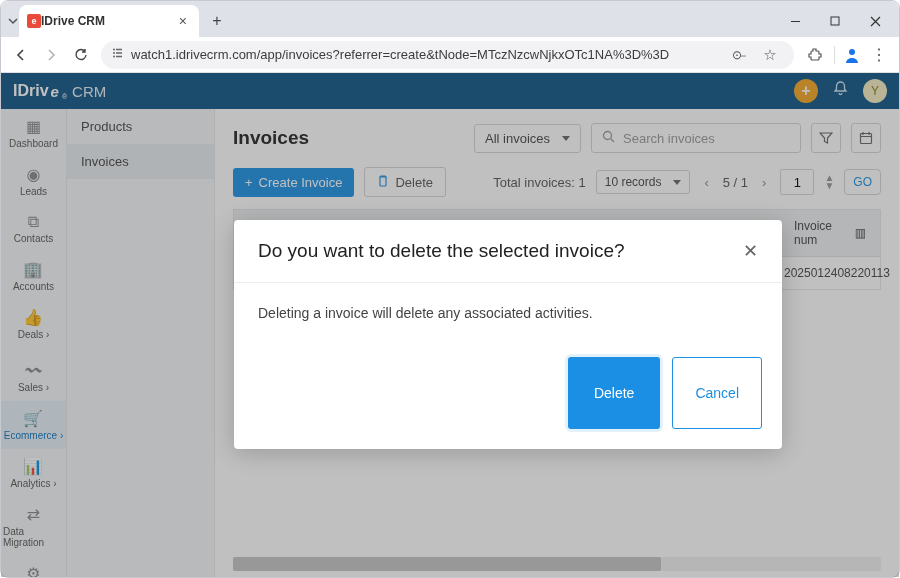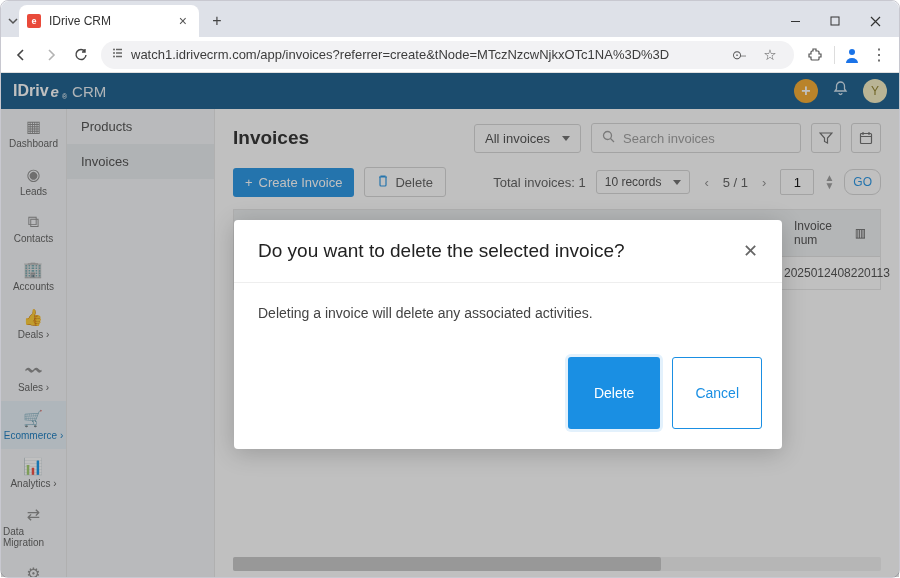--- a/index.html
+++ b/index.html
@@ -4,21 +4,21 @@
   <style>
     * { box-sizing: border-box; margin: 0; padding: 0; }
     body { font-family: "Segoe UI", Arial, sans-serif; width: 900px; height: 578px; overflow: hidden; position: relative; background: #fff; }
     
     
     .browser-chrome { border: 1px solid #c8c8d0; border-radius: 8px; width: 900px; height: 578px; display: flex; flex-direction: column; background: #fff; }
     .tab-row { display: flex; align-items: center; height: 36px; background: #dee1e8; border-radius: 8px 8px 0 0; padding: 4px 0 0 6px; }
     .tab-left-spacer { width: 12px; height: 24px; display:flex; align-items:center; justify-content:center; color:#666; font-size:14px;}
     .tab { background: #fff; border-radius: 8px 8px 0 0; display: flex; align-items: center; height: 32px; padding: 0 8px; min-width: 180px; position: relative; margin-top:0; }
     .tab .favicon { width: 14px; height: 14px; border-radius: 2px; background: #e94a3a; display:flex; align-items:center; justify-content:center; color:#fff; font-size:9px; font-weight:bold;}
-    .tab .tab-title { font-size: 12px; color: #333; margin-left: 8px; flex:1;}
+    .tab .tab-title { font-size: 12px; color: #333; flex:1;font-weight:bold;}
     .tab .tab-close { font-size: 14px; color: #555; padding: 0 4px; }
     .new-tab { width: 24px; height: 24px; display:flex; align-items:center; justify-content:center; color:#444; font-size:16px; margin-left:6px; }
     .win-controls { margin-left: auto; display:flex; gap: 0; padding-right: 4px; }
     .win-btn { width: 40px; height: 30px; display:flex; align-items:center; justify-content:center; color:#444; font-size:12px; }
     
     .addr-row { display:flex; align-items:center; height: 36px; background:#fff; border-bottom:1px solid #e0e0e0; padding: 0 6px; gap: 2px;}
     .nav-ico { width: 28px; height:28px; display:flex; align-items:center; justify-content:center; color:#555; font-size:16px; border-radius:50%;}
     .addr-bar { flex:1; height: 28px; background:#f2f2f4; border-radius: 14px; display:flex; align-items:center; padding:0 10px; font-size:13px; color:#3c3c3c; margin: 0 4px;}
     .addr-bar .site-icon { font-size:12px; color:#666; margin-right:8px; }
     .addr-right { display:flex; gap:4px; margin-left:auto; align-items:center;}
@@ -57,21 +57,21 @@
     .search-box { border:1px solid #d5d5d5; border-radius:3px; padding:6px 10px; font-size:13px; color:#888; display:flex; align-items:center; gap:8px; flex:1; max-width:210px; background:#fff;}
     .icon-btn { border:1px solid #d5d5d5; border-radius:3px; width:30px; height:30px; display:flex; align-items:center; justify-content:center; color:#666; background:#fff;}
 
     .toolbar { display:flex; align-items:center; padding:0 18px 12px; gap:10px;}
     .btn-primary { background:#1a8fe3; color:#fff; border:none; border-radius:3px; padding:7px 12px; font-size:13px; display:flex; align-items:center; gap:6px;}
     .btn-outline { background:#fff; border:1px solid #d5d5d5; color:#555; border-radius:3px; padding:6px 12px; font-size:13px; display:flex; align-items:center; gap:6px;}
     .toolbar-right { margin-left:auto; display:flex; align-items:center; gap:10px;}
     .txt { font-size:13px; color:#555;}
     .page-ico { color:#888; font-size:13px; padding:0 4px;}
     .page-input { border:1px solid #d5d5d5; width:34px; height:26px; text-align:center; font-size:13px; background:#fff; border-radius:2px;}
-    .go-btn { border:1px solid #d5d5d5; height:26px; padding:0 8px; font-size:12px; color:#1a8fe3; background:#fff; border-radius:9px;}
+    .go-btn { border:1px solid #d5d5d5; height:26px; padding:0 8px; font-size:12px; color:#1a8fe3; background:#fff; border-radius:4px;}
 
     .table { border:1px solid #e6e6e6; margin:0 18px; background:#fff;}
     .thead { display:flex; background:#eef0f2; border-bottom:1px solid #e0e0e0; font-size:12px; color:#444; font-weight:500;}
     .th { padding:9px 10px;}
     .cb { width:30px; display:flex; align-items:center; justify-content:center;}
     .checkbox { width:13px; height:13px; background:#1a8fe3; border-radius:2px; display:flex; align-items:center; justify-content:center; color:#fff; font-size:10px;}
     .trow { display:flex; font-size:12px; color:#444;}
     .td { padding:9px 10px;}
 
     .scroll-track { height:14px; background:#f0f0f0; margin:0 18px; position:relative; margin-top:auto; margin-bottom:6px; border-radius:2px;}

